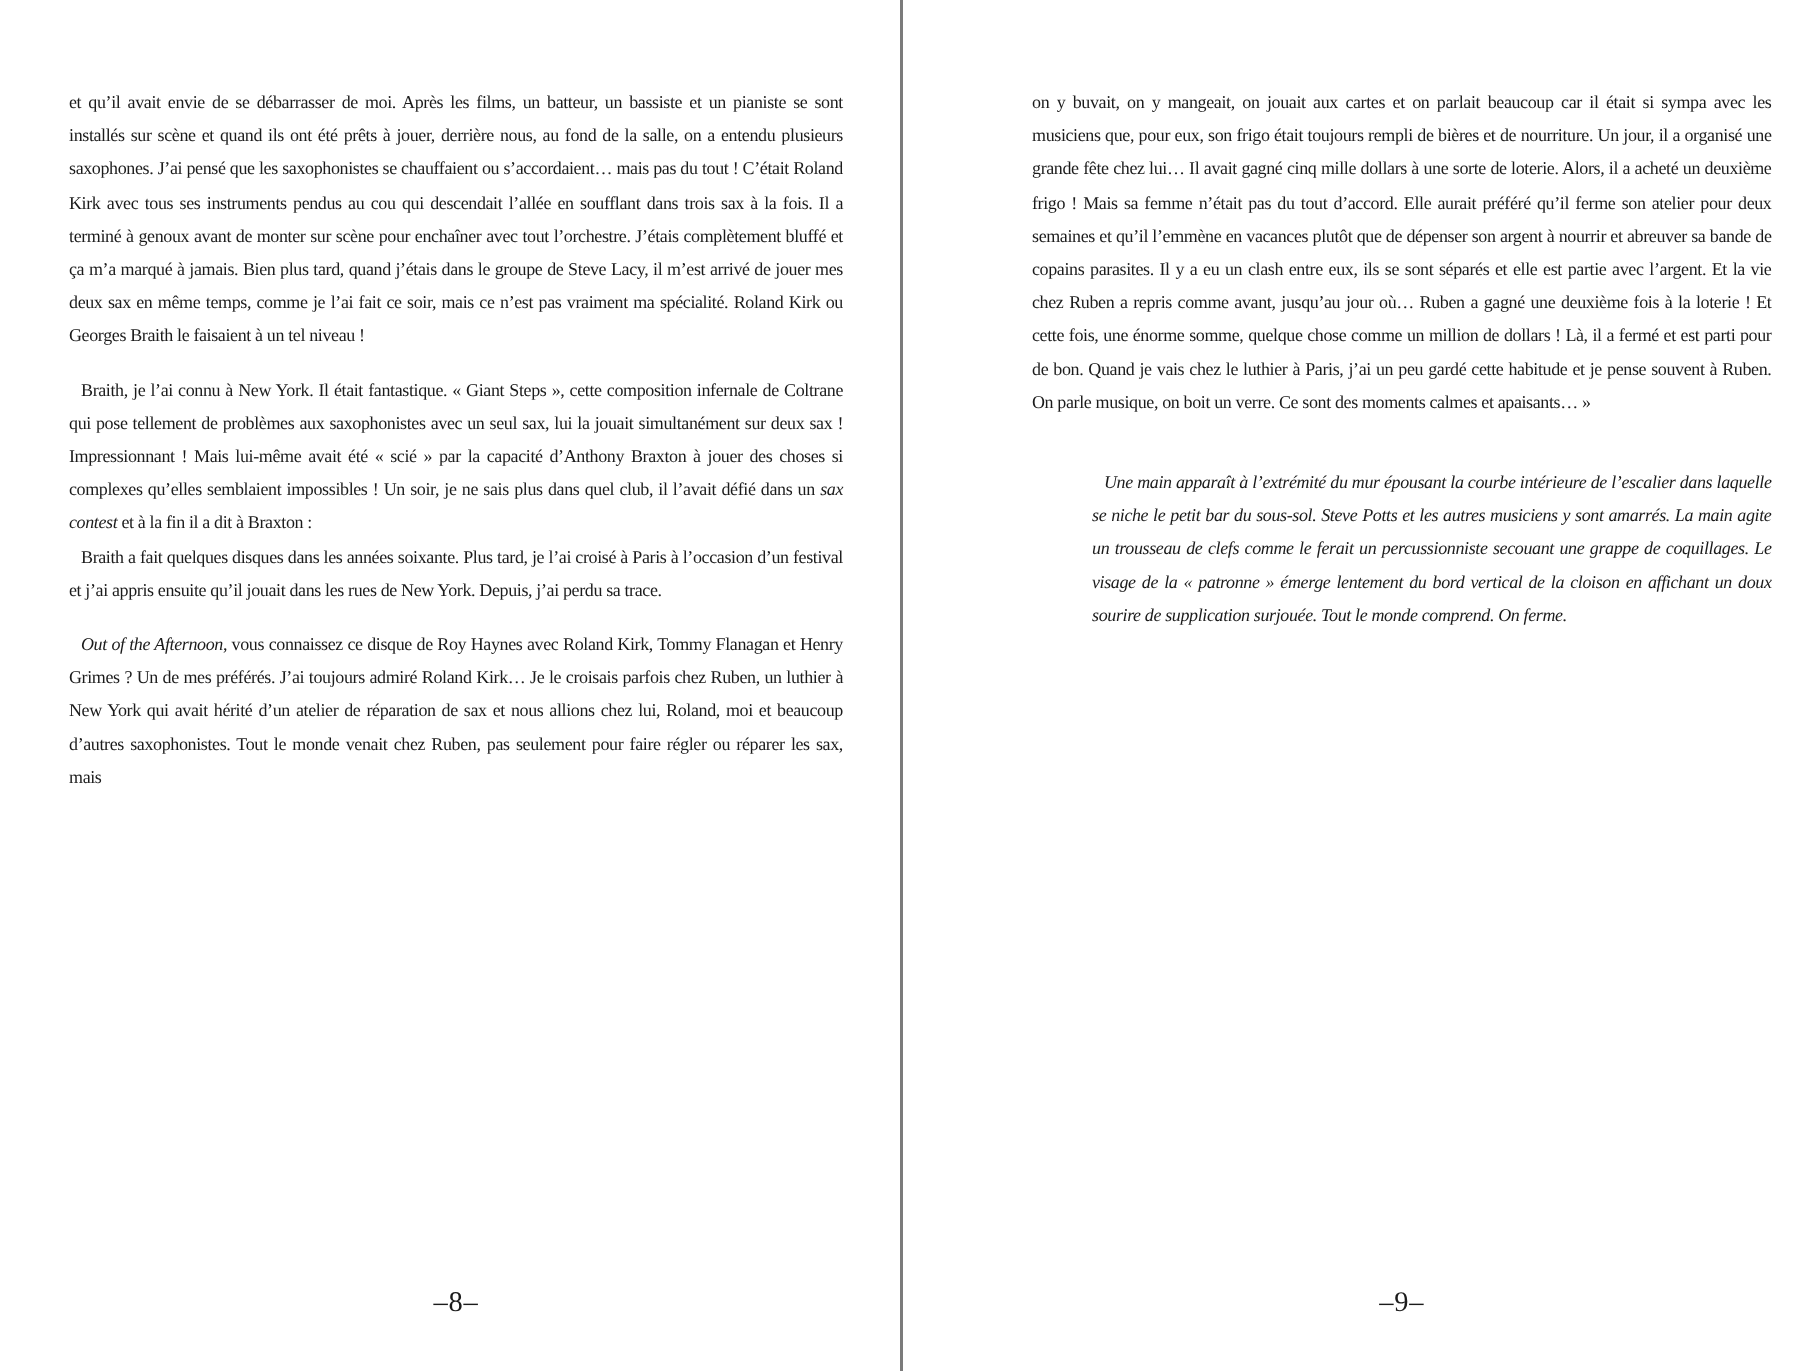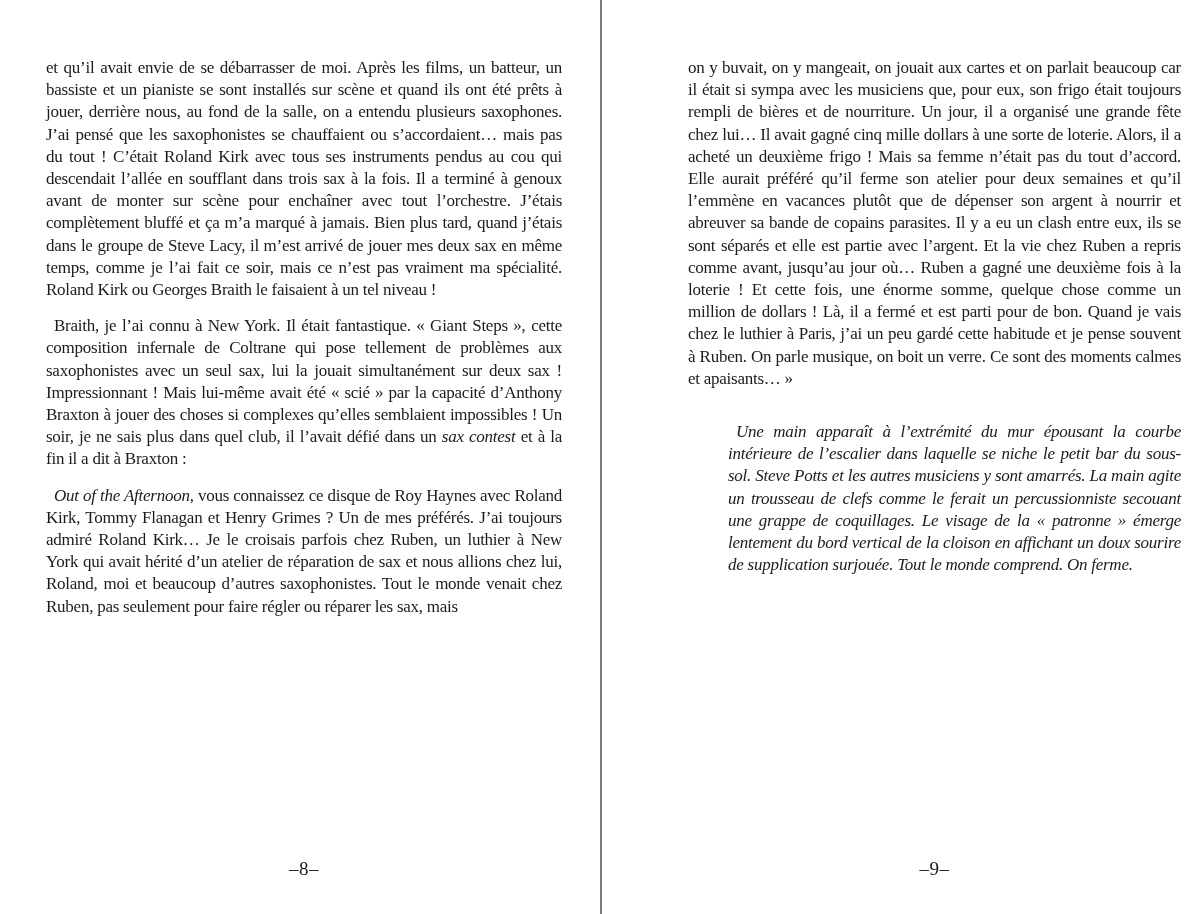--- a/index.html
+++ b/index.html
@@ -32,21 +32,21 @@
   .page-left  { left: 46px;  width: 516px; }
   .page-right { left: 688px; width: 493px; }
   .page-text {
     position: absolute;
     top: 57px;
     left: 0;
     width: 100%;
   }
   .para {
     margin: 0;
-    font-size: 17px;
+    font-size: 12px;
     line-height: 22.2px;
     letter-spacing: -0.25px;
     text-align: justify;
     hyphens: auto;
     -webkit-hyphens: auto;
     color: #1b1b1b;
   }
   .para.indent { text-indent: 8px; }
   .para.gap    { margin-top: 14px; }
   .para.gap-lg { margin-top: 31px; margin-left: 40px; }
@@ -64,20 +64,21 @@
 </style>
 </head>
 <body>
 
 <div class="spread">
 
   <div class="page page-left">
     <div class="page-text">
         <p class="para">et qu’il avait envie de se débarrasser de moi. Après les films, un batteur, un bassiste et un pianiste se sont installés sur scène et quand ils ont été prêts à jouer, derrière nous, au fond de la salle, on a entendu plusieurs saxophones. J’ai pensé que les saxophonistes se chauffaient ou s’accordaient… mais pas du tout&nbsp;! C’était Roland Kirk avec tous ses instruments pendus au cou qui descendait l’allée en soufflant dans trois sax à la fois. Il a terminé à genoux avant de monter sur scène pour enchaîner avec tout l’orchestre. J’étais complètement bluffé et ça m’a marqué à jamais. Bien plus tard, quand j’étais dans le groupe de Steve Lacy, il m’est arrivé de jouer mes deux sax en même temps, comme je l’ai fait ce soir, mais ce n’est pas vraiment ma spécialité. Roland Kirk ou Georges Braith le faisaient à un tel niveau&nbsp;!</p>
         <p class="para indent gap">Braith, je l’ai connu à New York. Il était fantastique. «&nbsp;Giant Steps&nbsp;», cette composition infernale de Coltrane qui pose tellement de problèmes aux saxophonistes avec un seul sax, lui la jouait simultanément sur deux sax&nbsp;! Impressionnant&nbsp;! Mais lui-même avait été «&nbsp;scié&nbsp;» par la capacité d’Anthony Braxton à jouer des choses si complexes qu’elles semblaient impossibles&nbsp;! Un soir, je ne sais plus dans quel club, il l’avait défié dans un <i>sax contest</i> et à la fin il a dit à Braxton&nbsp;:</p>
+        <p class="para indent">Braith a fait quelques disques dans les années soixante. Plus tard, je l’ai croisé à Paris à l’occasion d’un festival et j’ai appris ensuite qu’il jouait dans les rues de New York. Depuis, j’ai perdu sa trace.</p>
         <p class="para indent gap"><i>Out of the Afternoon</i>, vous connaissez ce disque de Roy Haynes avec Roland Kirk, Tommy Flanagan et Henry Grimes&nbsp;? Un de mes préférés. J’ai toujours admiré Roland Kirk… Je le croisais parfois chez Ruben, un luthier à New York qui avait hérité d’un atelier de réparation de sax et nous allions chez lui, Roland, moi et beaucoup d’autres saxophonistes. Tout le monde venait chez Ruben, pas seulement pour faire régler ou réparer les sax, mais</p>
       </div>
     <div class="footer">–8–</div>
   </div>
 
   <div class="gutter"></div>
 
   <div class="page page-right">
     <div class="page-text">
         <p class="para">on y buvait, on y mangeait, on jouait aux cartes et on parlait beaucoup car il était si sympa avec les musiciens que, pour eux, son frigo était toujours rempli de bières et de nourriture. Un jour, il a organisé une grande fête chez lui… Il avait gagné cinq mille dollars à une sorte de loterie. Alors, il a acheté un deuxième frigo&nbsp;! Mais sa femme n’était pas du tout d’accord. Elle aurait préféré qu’il ferme son atelier pour deux semaines et qu’il l’emmène en vacances plutôt que de dépenser son argent à nourrir et abreuver sa bande de copains parasites. Il y a eu un clash entre eux, ils se sont séparés et elle est partie avec l’argent. Et la vie chez Ruben a repris comme avant, jusqu’au jour où… Ruben a gagné une deuxième fois à la loterie&nbsp;! Et cette fois, une énorme somme, quelque chose comme un million de dollars&nbsp;! Là, il a fermé et est parti pour de bon. Quand je vais chez le luthier à Paris, j’ai un peu gardé cette habitude et je pense souvent à Ruben. On parle musique, on boit un verre. Ce sont des moments calmes et apaisants…&nbsp;»</p>

